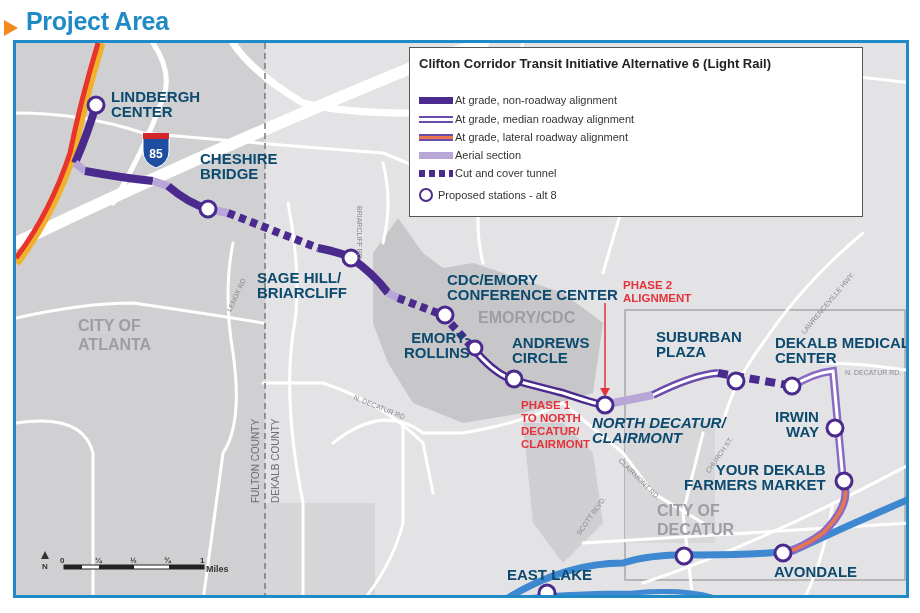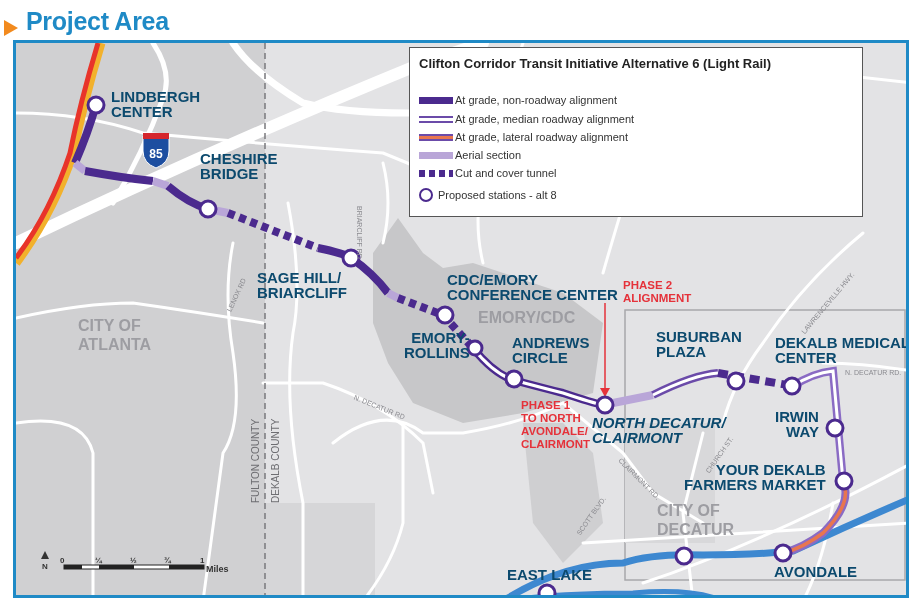--- a/index.html
+++ b/index.html
@@ -188,21 +188,21 @@
   <div class="lbl" style="left:758px;top:521px;">AVONDALE</div>
   <div class="lbl" style="left:491px;top:524px;">EAST LAKE</div>
 
   <div class="lbl red" style="left:607px;top:236px;">
     <div>PHASE 2</div>
     <div>ALIGNMENT</div>
   </div>
   <div class="lbl red" style="left:505px;top:356px;">
     <div>PHASE 1</div>
     <div>TO NORTH</div>
-    <div>AVONDALE/</div>
+    <div>DECATUR/</div>
     <div>CLAIRMONT</div>
   </div>
 
   <div class="lbl county" style="left:232px;top:460px;">FULTON COUNTY</div>
   <div class="lbl county" style="left:252px;top:460px;">DEKALB COUNTY</div>
 
   <div class="lbl road" style="left:351px;top:163px;transform:rotate(90deg);">BRIARCLIFF RD</div>
   <div class="lbl road" style="left:206px;top:265px;transform:rotate(-65deg);">LENOX RD</div>
   <div class="lbl road" style="left:341px;top:347px;transform:rotate(22deg);">N. DECATUR RD</div>
   <div class="lbl road" style="left:829px;top:322px;">N. DECATUR RD.</div>

